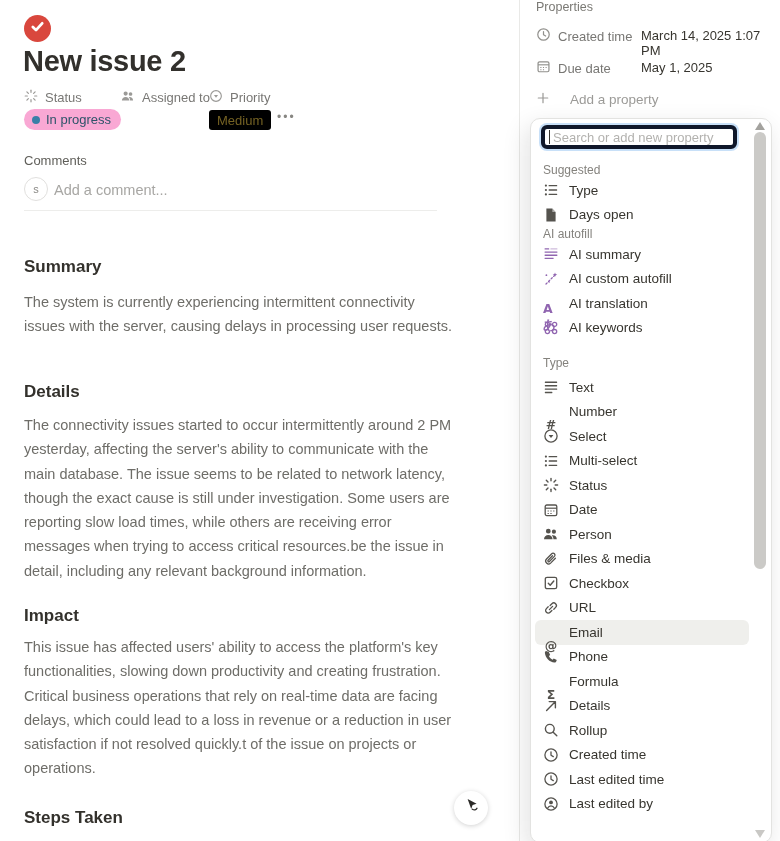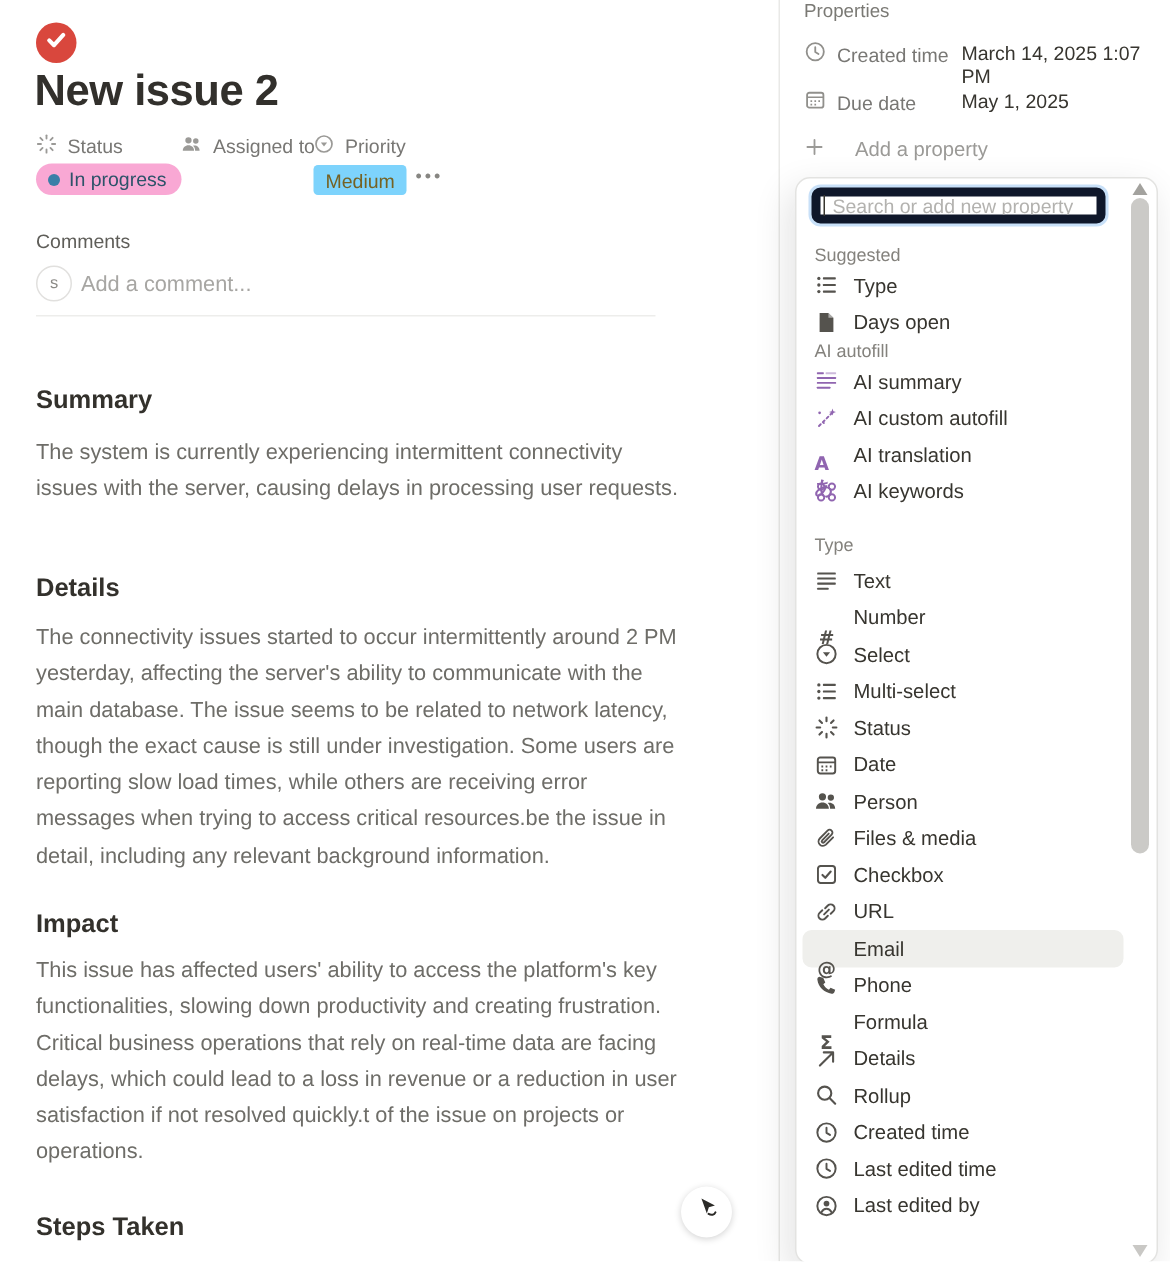--- a/index.html
+++ b/index.html
@@ -10,21 +10,21 @@
   
   .badge{left:24px;top:15px;width:27px;height:27px;border-radius:50%;background:#d9473d;
          display:flex;align-items:center;justify-content:center;}
   .title{left:23px;top:45px;font-size:29px;font-weight:700;color:#32302c;letter-spacing:-.3px;}
   .meta-item{top:89px;display:flex;align-items:center;gap:7px;color:#787774;font-size:13px;}
   .meta-item svg{width:14px;height:14px;color:#9b9a97;}
   .pill-status{left:24px;top:109px;height:21px;display:inline-flex;align-items:center;gap:6px;
          background:#f9a8d4;color:#2d5369;border-radius:11px;padding:0 10px 0 8px;font-size:13px;}
   .pill-dot{width:8px;height:8px;border-radius:50%;background:#3a7fa7;}
   .pill-priority{left:209px;top:110px;height:20px;display:inline-flex;align-items:center;
-         background:#7dd3fc;color:#756223;border-radius:3px;padding:0 8px;font-size:13px;}
+         background:#000000;color:#756223;border-radius:3px;padding:0 8px;font-size:13px;}
   .more-dots{left:277px;top:110px;color:#878682;font-size:12px;letter-spacing:2px;cursor:default;}
   .comments-label{left:24px;top:153px;font-size:13px;color:#5f5e59;}
   .avatar{left:24px;top:177px;width:22px;height:22px;border-radius:50%;border:1px solid #e1e0de;
          display:flex;align-items:center;justify-content:center;font-size:11px;color:#8a8985;background:#fff;}
   .comment-placeholder{left:54px;top:182px;font-size:14.5px;color:#a7a6a3;}
   .hr{left:24px;top:210px;width:413px;height:1px;background:#ededeb;}
   .v-divider{left:519px;top:0;width:1px;height:841px;background:#e9e9e7;}
   .sec-h{left:24px;font-size:17px;font-weight:700;color:#33312c;}
   .sec-p{left:24px;width:428px;font-size:14.5px;line-height:24.3px;color:#6e6d68;}
   .cursor-chip{left:454px;top:791px;width:34px;height:34px;border-radius:50%;background:#fff;
@@ -36,21 +36,21 @@
   .prop-row{left:536px;display:flex;align-items:center;color:#787774;font-size:13px;}
   .prop-row svg{width:15px;height:15px;margin-right:7px;color:#91908c;flex:0 0 15px;}
   .prop-value{left:641px;font-size:13px;color:#37352f;}
   .add-prop{left:536px;top:91px;display:flex;align-items:center;gap:20px;color:#9b9a97;font-size:13.5px;}
   .add-prop svg{width:14px;height:14px;}
 
   
   .popover{left:530px;top:118px;width:240px;height:723px;background:#fff;border:1px solid #e3e3e1;
          border-radius:10px;box-shadow:-4px 8px 24px rgba(15,15,15,.12);overflow:hidden;z-index:5;}
   .dsearch-wrap{padding:6px 34px 2px 10px;position:relative;}
-  .dsearch{width:100%;box-sizing:border-box;height:24px;border:6px solid #0f172a;border-radius:6px;
+  .dsearch{width:100%;box-sizing:border-box;height:24px;border:4px solid #0f172a;border-radius:6px;
          box-shadow:0 0 0 2px rgba(35,131,226,.25);font-size:13px;padding:0 8px;outline:none;
          font-family:inherit;color:#37352f;}
   .dsearch::placeholder{color:#b3b2af;}
   .caret{position:absolute;left:18px;top:11px;width:1px;height:14px;background:#37352f;}
   .dgroup-label{font-size:12px;color:#84827d;margin:0 0 0 12px;height:15px;line-height:15px;}
   .ml-sug{margin-top:12px;} .ml-ai{} .ml-type{margin-top:16px;margin-bottom:4px;}
   .dlist{padding:0 22px 0 4px;}
   .drow{display:flex;align-items:center;height:24.5px;padding:0 8px;border-radius:6px;cursor:pointer;}
   .drow.hl{background:#efefec;}
   .drow .ic{width:16px;height:16px;margin-right:10px;flex:0 0 16px;display:flex;align-items:center;

